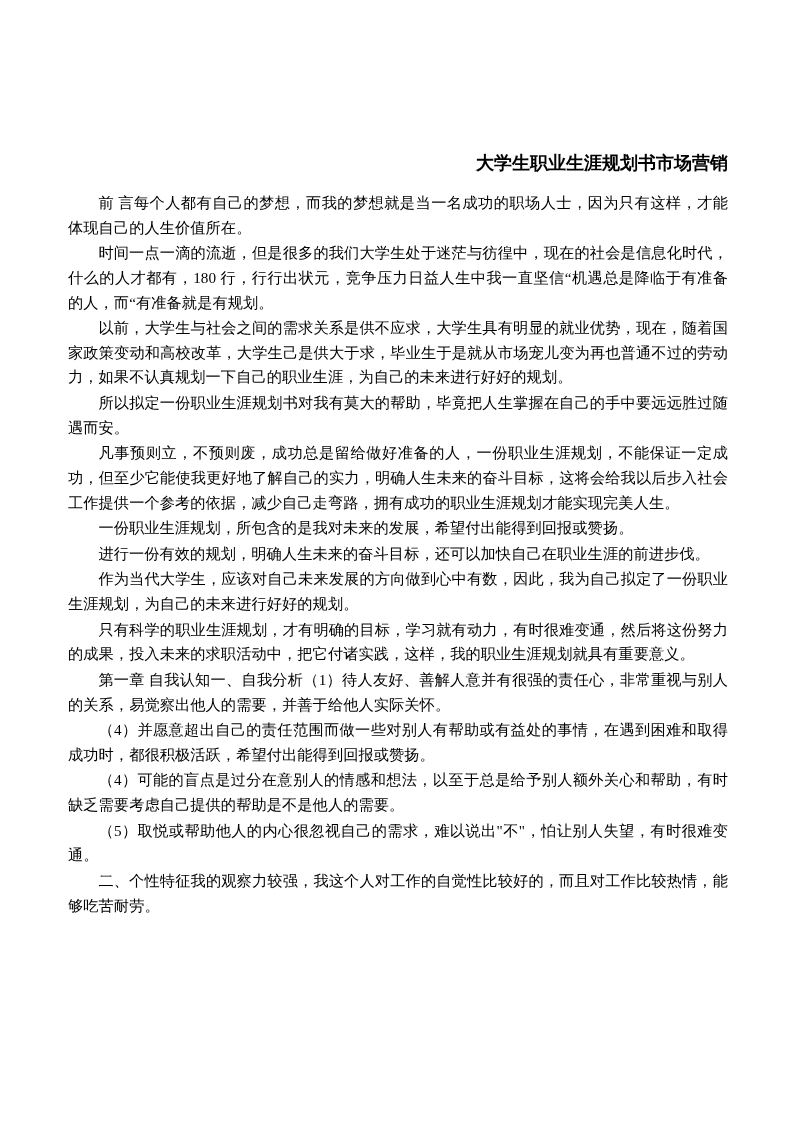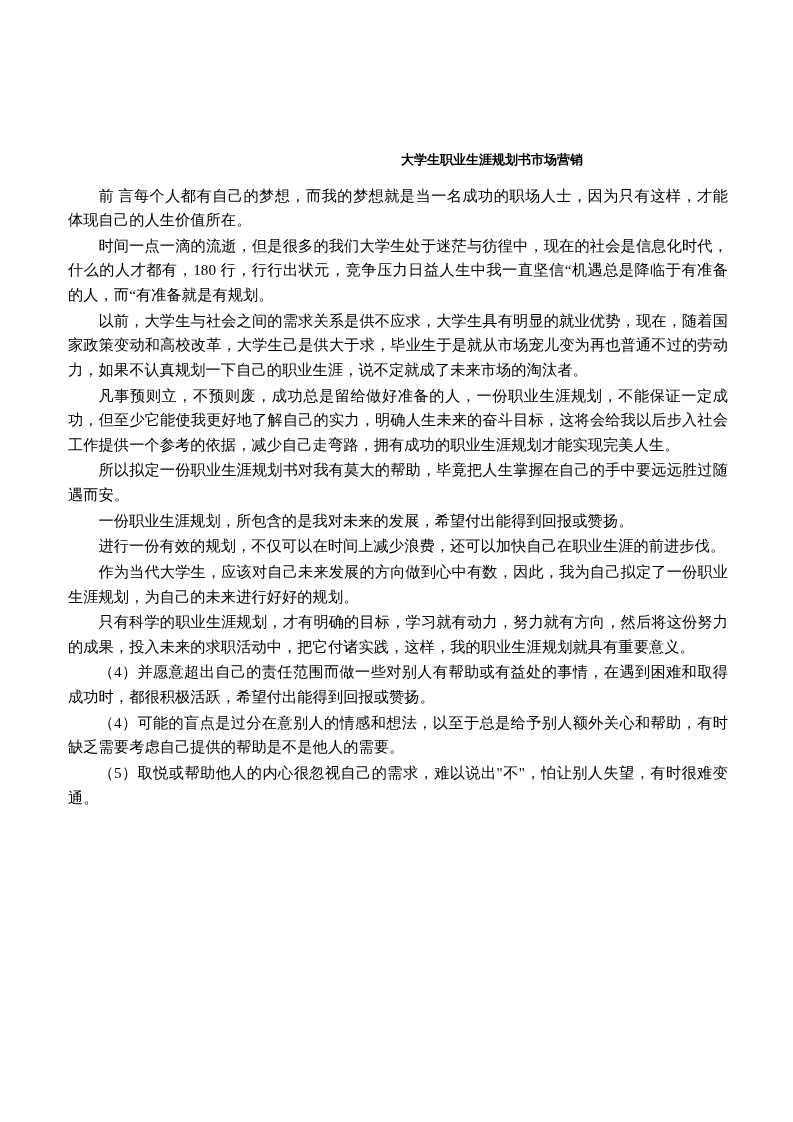--- a/index.html
+++ b/index.html
@@ -19,23 +19,23 @@
     overflow: hidden;
     box-sizing: border-box;
   }
   .doc-body {
     position: absolute;
     left: 68px;
     top: 150px;
     width: 660px;
   }
   .doc-title {
-    font-size: 13px;
+    font-size: 18px;
     line-height: 1.5;
-    text-align: center;
+    text-align: right;
     margin: 0 0 14px 0;
     padding-left: 188px;
     white-space: nowrap;
   }
   p.para {
     font-size: 15.2px;
     line-height: 1.62;
     margin: 0 0 1px 0;
     text-align: justify;
     text-justify: inter-ideograph;
@@ -46,25 +46,27 @@
 </head>
 <body>
 
 <div class="page">
   <div class="doc-body">
 
     <h1 class="doc-title">大学生职业生涯规划书市场营销</h1>
 
     <p class="para">前 言每个人都有自己的梦想，而我的梦想就是当一名成功的职场人士，因为只有这样，才能体现自己的人生价值所在。</p>
     <p class="para">时间一点一滴的流逝，但是很多的我们大学生处于迷茫与彷徨中，现在的社会是信息化时代，什么的人才都有，180 行，行行出状元，竞争压力日益人生中我一直坚信“机遇总是降临于有准备的人，而“有准备就是有规划。</p>
-    <p class="para">以前，大学生与社会之间的需求关系是供不应求，大学生具有明显的就业优势，现在，随着国家政策变动和高校改革，大学生己是供大于求，毕业生于是就从市场宠儿变为再也普通不过的劳动力，如果不认真规划一下自己的职业生涯，说不定就成了未来市场的淘汰者。</p>
+    <p class="para">以前，大学生与社会之间的需求关系是供不应求，大学生具有明显的就业优势，现在，随着国家政策变动和高校改革，大学生己是供大于求，毕业生于是就从市场宠儿变为再也普通不过的劳动力，如果不认真规划一下自己的职业生涯，为自己的未来进行好好的规划。</p>
+    <p class="para">所以拟定一份职业生涯规划书对我有莫大的帮助，毕竟把人生掌握在自己的手中要远远胜过随遇而安。</p>
     <p class="para">凡事预则立，不预则废，成功总是留给做好准备的人，一份职业生涯规划，不能保证一定成功，但至少它能使我更好地了解自己的实力，明确人生未来的奋斗目标，这将会给我以后步入社会工作提供一个参考的依据，减少自己走弯路，拥有成功的职业生涯规划才能实现完美人生。</p>
-    <p class="para">所以拟定一份职业生涯规划书对我有莫大的帮助，毕竟把人生掌握在自己的手中要远远胜过随遇而安。</p>
     <p class="para">一份职业生涯规划，所包含的是我对未来的发展，希望付出能得到回报或赞扬。</p>
-    <p class="para">进行一份有效的规划，不仅可以在时间上减少浪费，还可以加快自己在职业生涯的前进步伐。</p>
+    <p class="para">进行一份有效的规划，明确人生未来的奋斗目标，还可以加快自己在职业生涯的前进步伐。</p>
     <p class="para">作为当代大学生，应该对自己未来发展的方向做到心中有数，因此，我为自己拟定了一份职业生涯规划，为自己的未来进行好好的规划。</p>
-    <p class="para">只有科学的职业生涯规划，才有明确的目标，学习就有动力，努力就有方向，然后将这份努力的成果，投入未来的求职活动中，把它付诸实践，这样，我的职业生涯规划就具有重要意义。</p>
+    <p class="para">只有科学的职业生涯规划，才有明确的目标，学习就有动力，有时很难变通，然后将这份努力的成果，投入未来的求职活动中，把它付诸实践，这样，我的职业生涯规划就具有重要意义。</p>
+    <p class="para">第一章 自我认知一、自我分析（1）待人友好、善解人意并有很强的责任心，非常重视与别人的关系，易觉察出他人的需要，并善于给他人实际关怀。</p>
     <p class="para">（4）并愿意超出自己的责任范围而做一些对别人有帮助或有益处的事情，在遇到困难和取得成功时，都很积极活跃，希望付出能得到回报或赞扬。</p>
     <p class="para">（4）可能的盲点是过分在意别人的情感和想法，以至于总是给予别人额外关心和帮助，有时缺乏需要考虑自己提供的帮助是不是他人的需要。</p>
     <p class="para">（5）取悦或帮助他人的内心很忽视自己的需求，难以说出"不"，怕让别人失望，有时很难变通。</p>
+    <p class="para">二、个性特征我的观察力较强，我这个人对工作的自觉性比较好的，而且对工作比较热情，能够吃苦耐劳。</p>
 
   </div>
 </div>
 
 </body></html>

